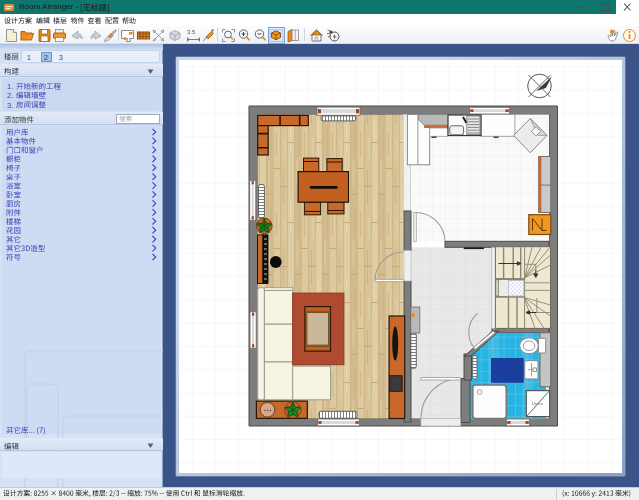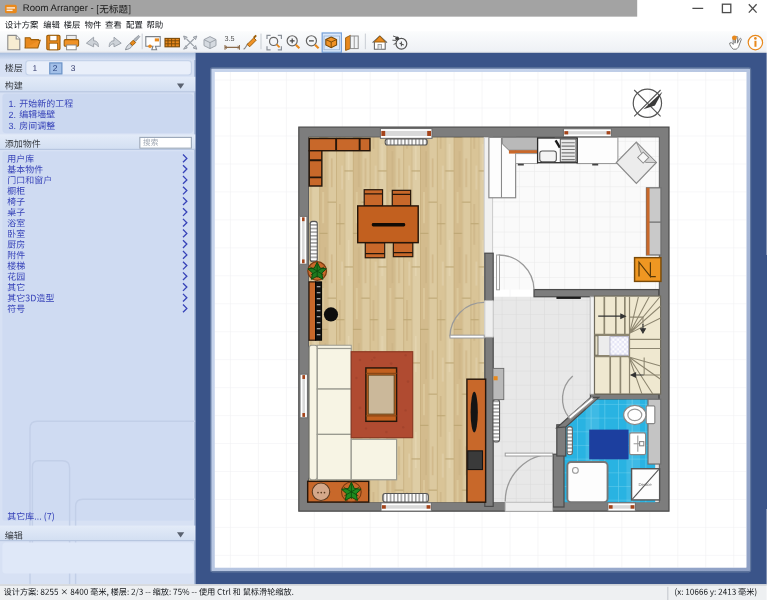--- a/index.html
+++ b/index.html
@@ -1,17 +1,17 @@
 <!DOCTYPE html>
 <html><head><meta charset="utf-8"><style>
 *{margin:0;padding:0;box-sizing:border-box}
 html,body{width:639px;height:500px;overflow:hidden;font-family:"Liberation Sans",sans-serif;background:#fff;position:relative}
 .abs{position:absolute}
 </style></head><body>
-<div class="abs" style="left:0;top:0;width:531px;height:14px;background:#a3a3a3">
+<div class="abs" style="left:0;top:0;width:616px;height:14px;background:#0f766e">
     <svg class="abs" style="left:4px;top:3px" width="11" height="9" viewBox="0 0 11 9">
       <rect x="0" y="1" width="10" height="7" rx="1.5" fill="#e8891d"></rect>
       <rect x="1.5" y="3" width="7" height="1.2" fill="#fff" opacity=".85"></rect>
       <rect x="1.5" y="5" width="5" height="1.2" fill="#fff" opacity=".85"></rect>
     </svg>
     <span class="abs" style="left:19px;top:2px;font-size:8px;color:#1a1a1a;letter-spacing:0px">Room Arranger - </span>
     <svg class="abs" style="left:575px;top:0" width="60" height="14" viewBox="0 0 60 14">
       <line x1="2" y1="7" x2="11" y2="7" stroke="#4d4d4d" stroke-width="1.1"></line>
       <rect x="27" y="3.5" width="7" height="7" fill="none" stroke="#4d4d4d" stroke-width="1.1"></rect>
       <path d="M49 3.5 L55.5 10.5 M55.5 3.5 L49 10.5" stroke="#4d4d4d" stroke-width="1.1"></path>

